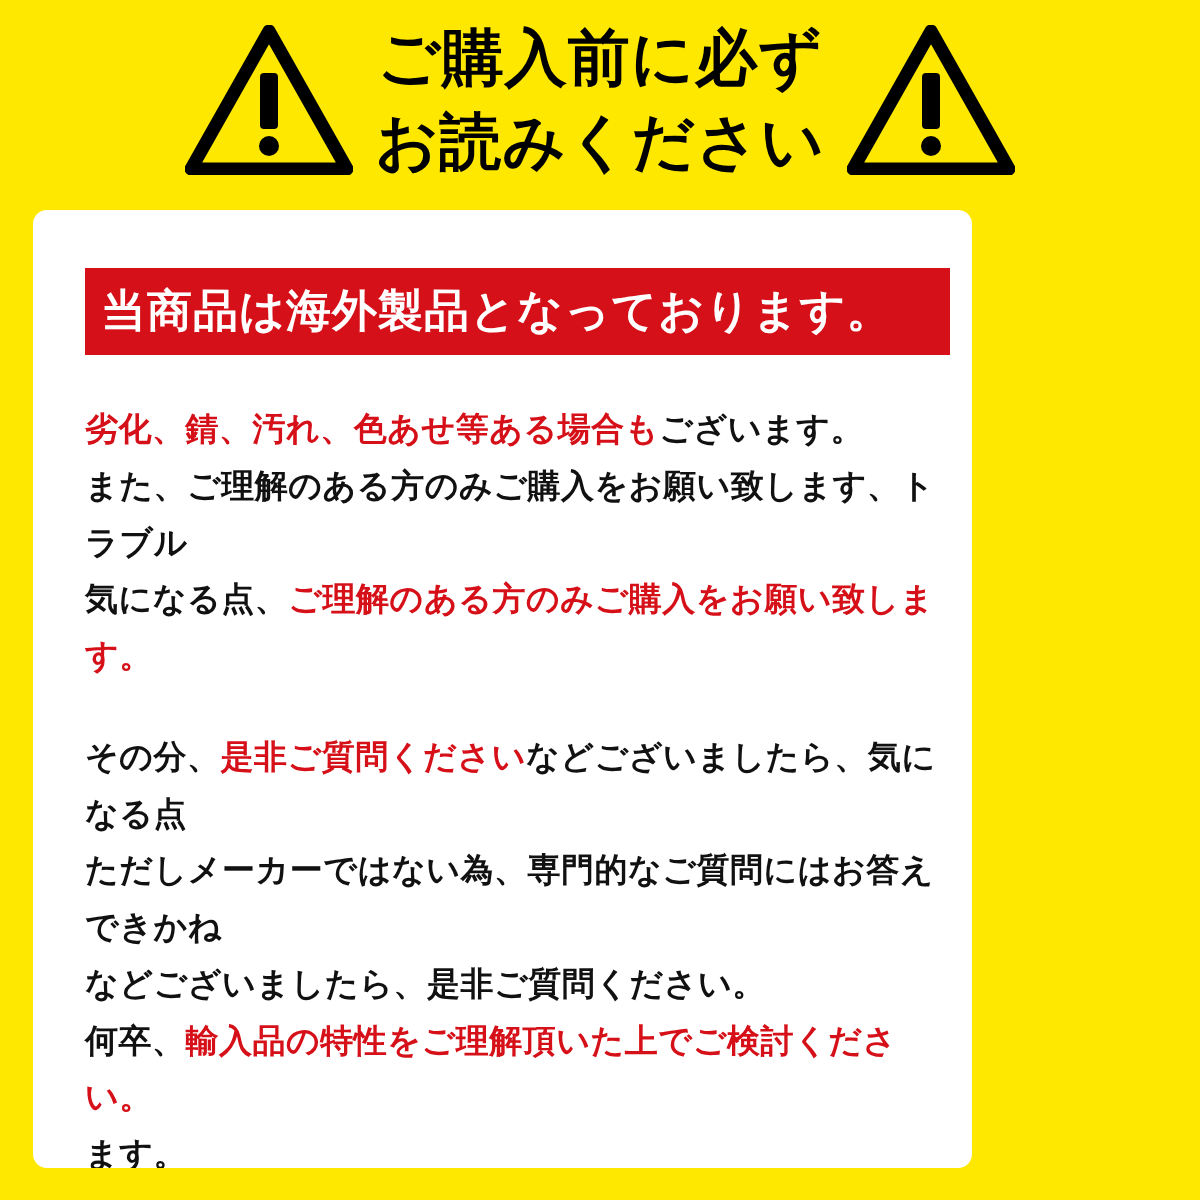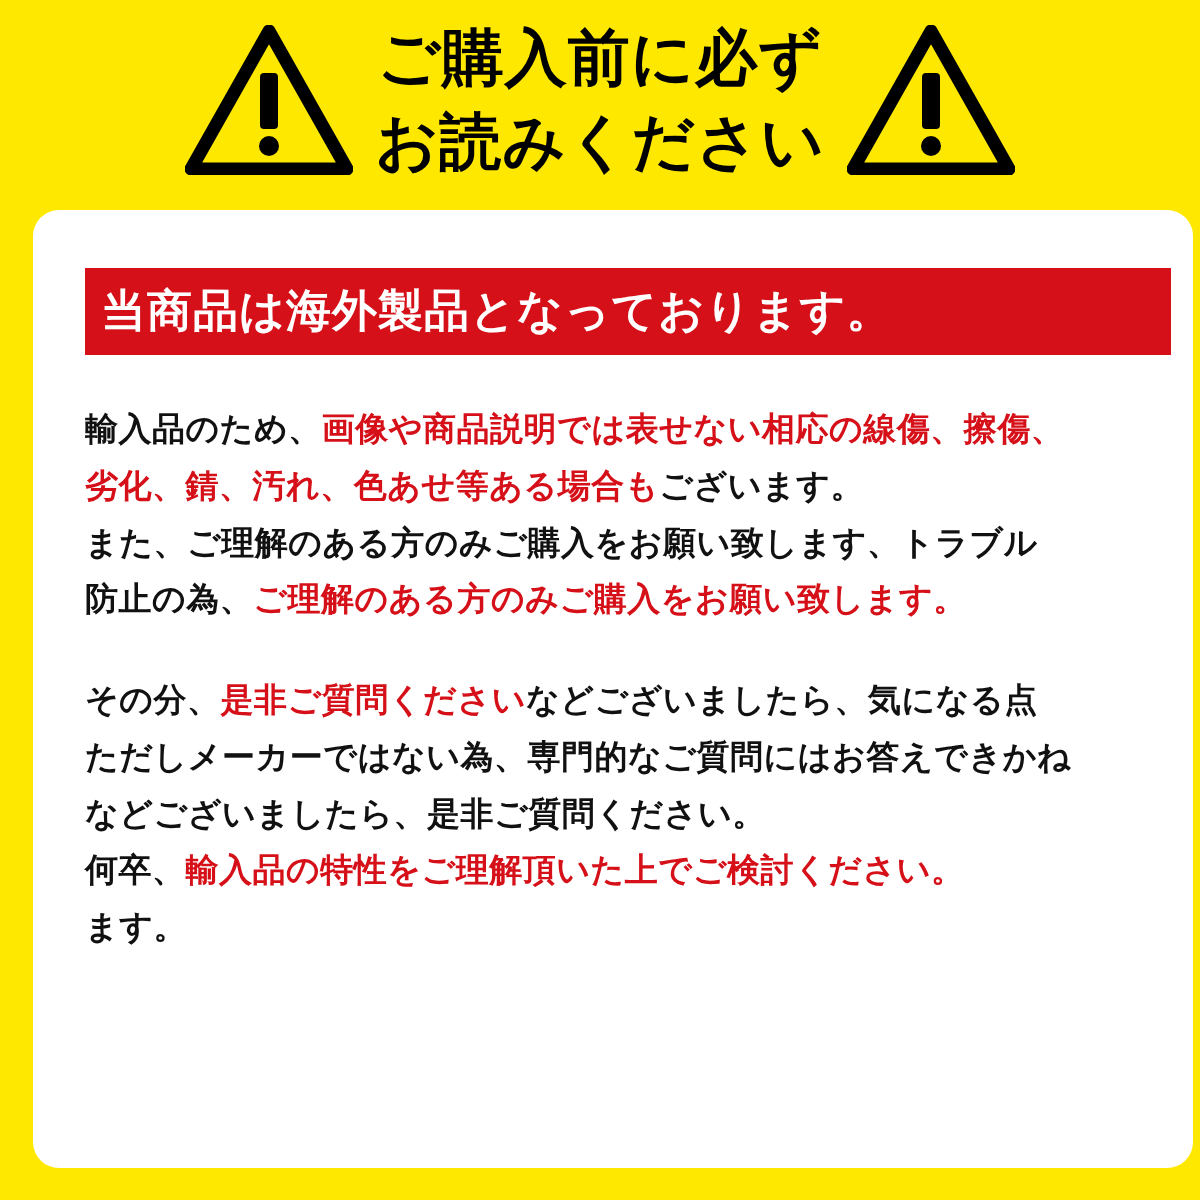--- a/index.html
+++ b/index.html
@@ -44,24 +44,24 @@
     letter-spacing: 1px;
     white-space: pre-line;
     font-family: "Liberation Sans", sans-serif;
   }
 
   
   .card {
     position: absolute;
     left: 33px;
     top: 210px;
-    width: 1160px;
+    width: 939px;
     height: 958px;
     background: #ffffff;
-    border-radius: 26px;
+    border-radius: 14px;
     box-sizing: border-box;
     padding: 58px 22px 0 52px;
     overflow: hidden;
   }
 
   .banner {
     display: block;
     background: #D61018;
     color: #ffffff;
     font-weight: bold;
@@ -118,30 +118,27 @@
       <circle cx="84" cy="121" r="10" fill="#000000"></circle>
     </svg>
   </div>
 
   <div class="card">
     <div class="banner">当商品は海外製品となっております。</div>
 
     <div class="body-text">
 
       <p class="para">
-        <span class="blk">輸入品のため、</span><span class="red">画像や商品説明では表せない相応の線傷、擦傷、</span>
-      </p>
-      <p class="para">
         <span class="red">劣化、錆、汚れ、色あせ等ある場合も</span><span class="blk">ございます。</span>
       </p>
       <p class="para">
         <span class="blk">また、ご理解のある方のみご購入をお願い致します、トラブル</span>
       </p>
       <p class="para">
-        <span class="blk">防止の為、</span><span class="red">ご理解のある方のみご購入をお願い致します。</span>
+        <span class="blk">気になる点、</span><span class="red">ご理解のある方のみご購入をお願い致します。</span>
       </p>
 
       <div class="gap"></div>
 
       <p class="para">
         <span class="blk">その分、</span><span class="red">是非ご質問ください</span><span class="blk">などございましたら、気になる点</span>
       </p>
       <p class="para">
         <span class="blk">ただしメーカーではない為、専門的なご質問にはお答えできかね</span>
       </p>

